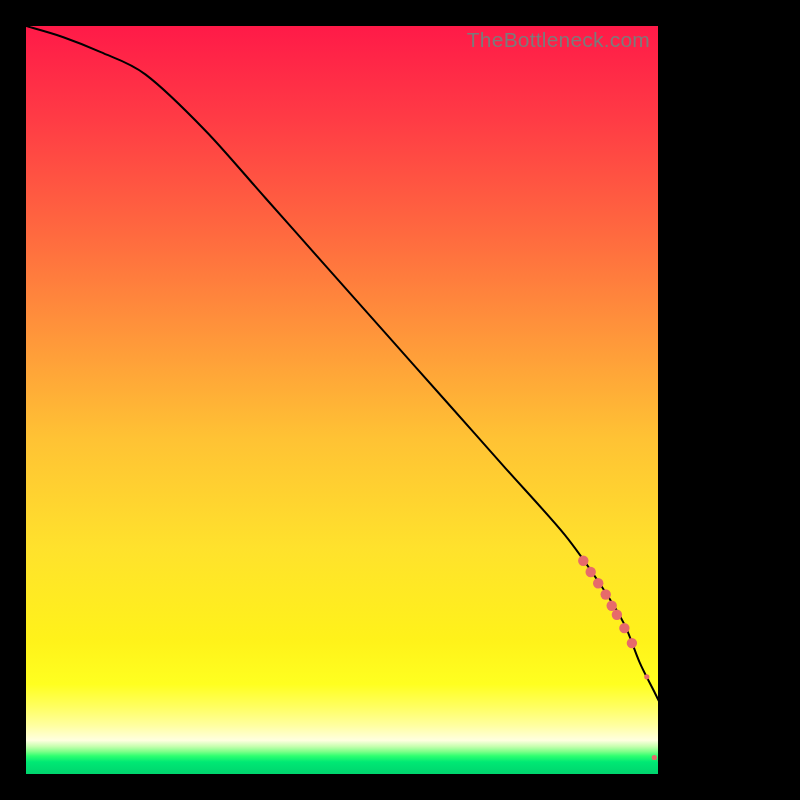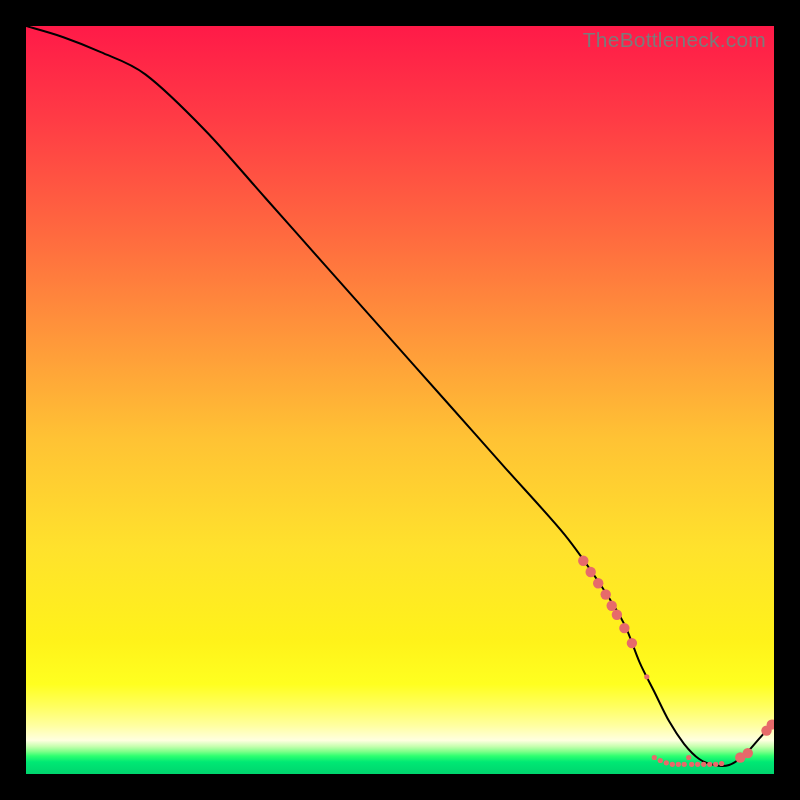--- a/index.html
+++ b/index.html
@@ -14,21 +14,21 @@
   .stage {
     position: relative;
     width: 800px;
     height: 800px;
     background: #000;
   }
   .plot {
     position: absolute;
     left: 26px;
     top: 26px;
-    width: 748px;
+    width: 632px;
     height: 748px;
     overflow: hidden;
   }
   .grad {
     position: absolute;
     inset: 0;
     
     background:
       linear-gradient(
         to bottom,

